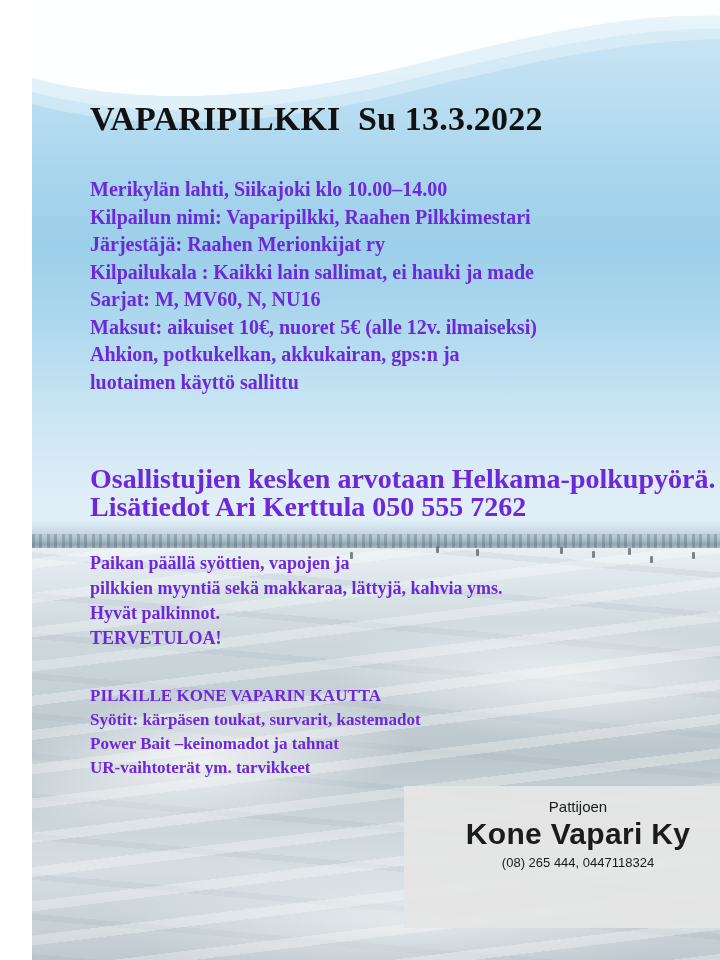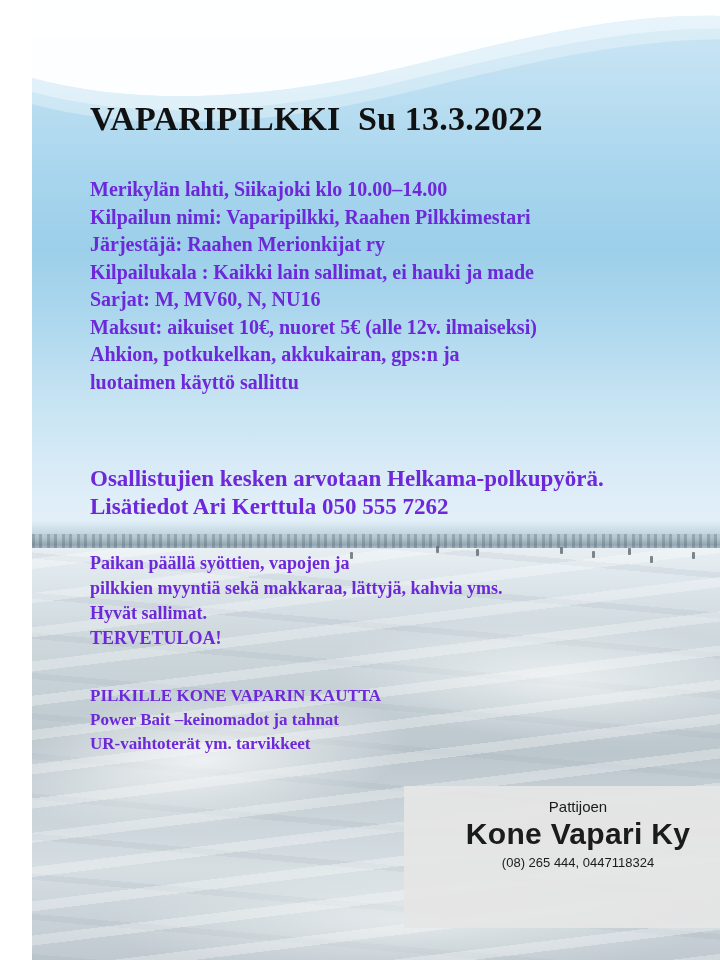--- a/index.html
+++ b/index.html
@@ -162,21 +162,21 @@
     white-space: pre;
   }
 
   #block-details {
     top: 176px;
     font-size: 20px;
     line-height: 27.5px;
   }
   #block-raffle {
     top: 465px;
-    font-size: 23px;
+    font-size: 28px;
     line-height: 27.5px;
   }
   #block-services {
     top: 551px;
     font-size: 18px;
     line-height: 25px;
   }
   #block-bait {
     top: 684px;
     font-size: 17px;
@@ -261,26 +261,27 @@
     </div>
 
     <div class="block" id="block-raffle">
       <div class="line">Osallistujien kesken arvotaan Helkama-polkupyörä.</div>
       <div class="line">Lisätiedot Ari Kerttula 050 555 7262</div>
     </div>
 
     <div class="block" id="block-services">
       <div class="line">Paikan päällä syöttien, vapojen ja</div>
       <div class="line">pilkkien myyntiä sekä makkaraa, lättyjä, kahvia yms.</div>
-      <div class="line">Hyvät sallimat.</div>
+      <div class="line">Hyvät palkinnot.</div>
       <div class="line">TERVETULOA!</div>
     </div>
 
     <div class="block" id="block-bait">
       <div class="line">PILKILLE KONE VAPARIN KAUTTA</div>
+      <div class="line">Syötit: kärpäsen toukat, survarit, kastemadot</div>
       <div class="line">Power Bait –keinomadot ja tahnat</div>
       <div class="line">UR-vaihtoterät ym. tarvikkeet</div>
     </div>
 
     <div class="sponsor">
       <div class="sponsor-pre">Pattijoen</div>
       <div class="sponsor-name">Kone Vapari Ky</div>
       <div class="sponsor-phone">(08) 265 444, 0447118324</div>
     </div>
 

